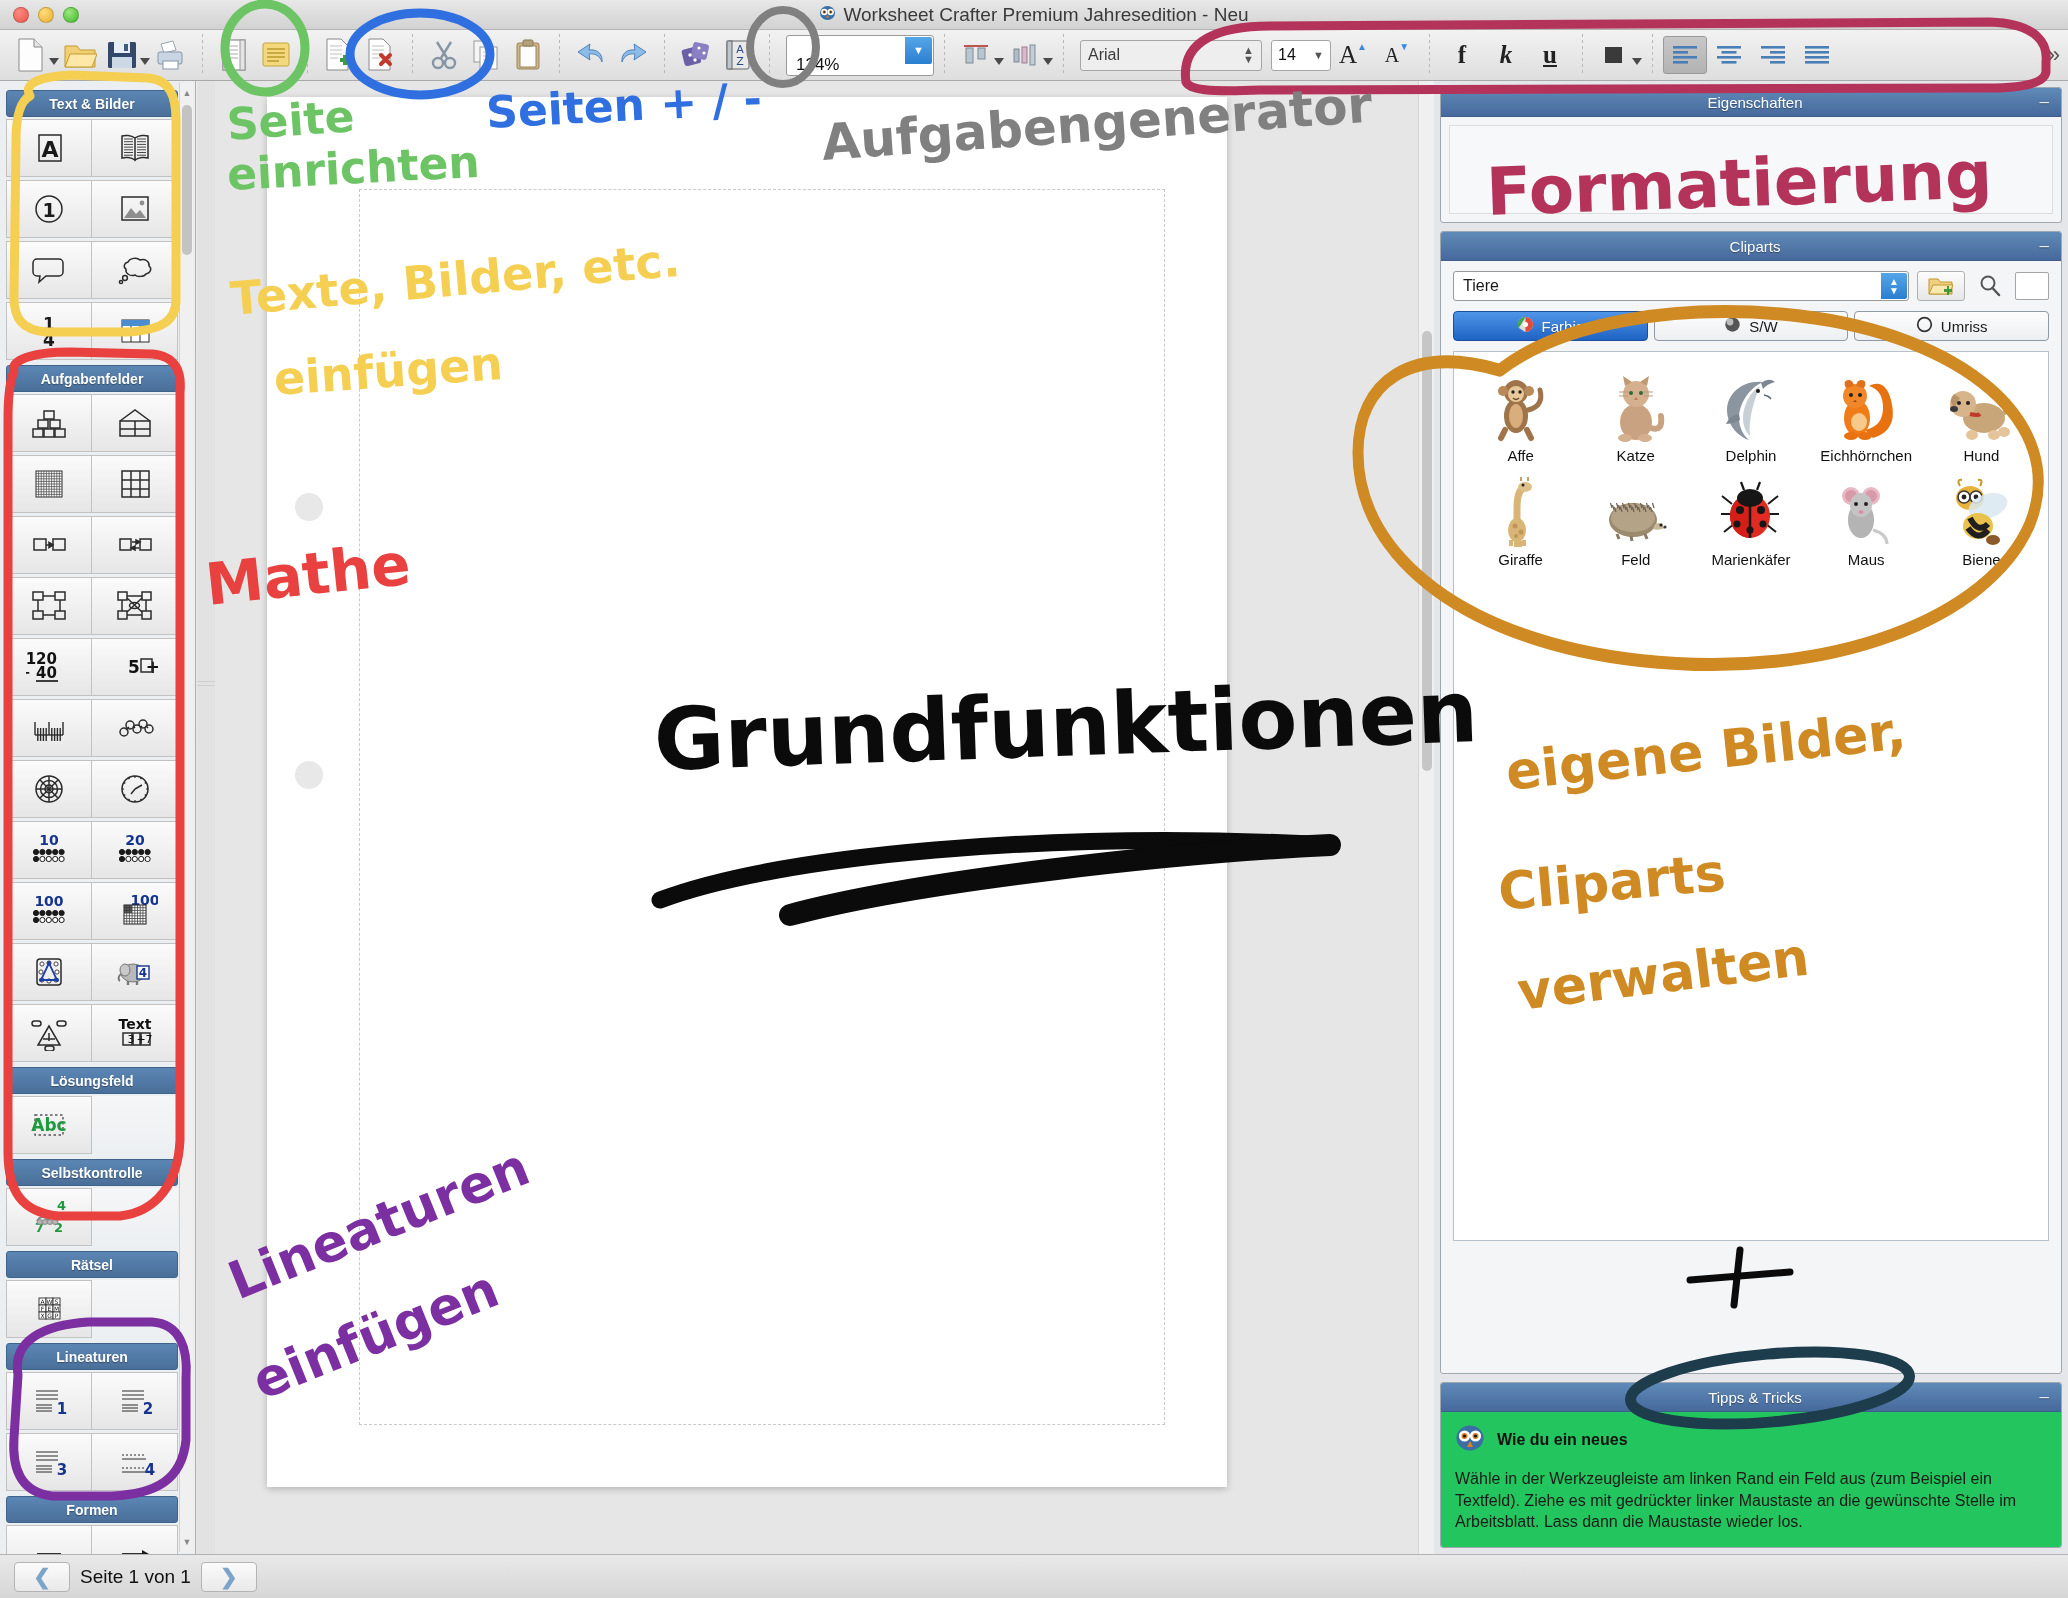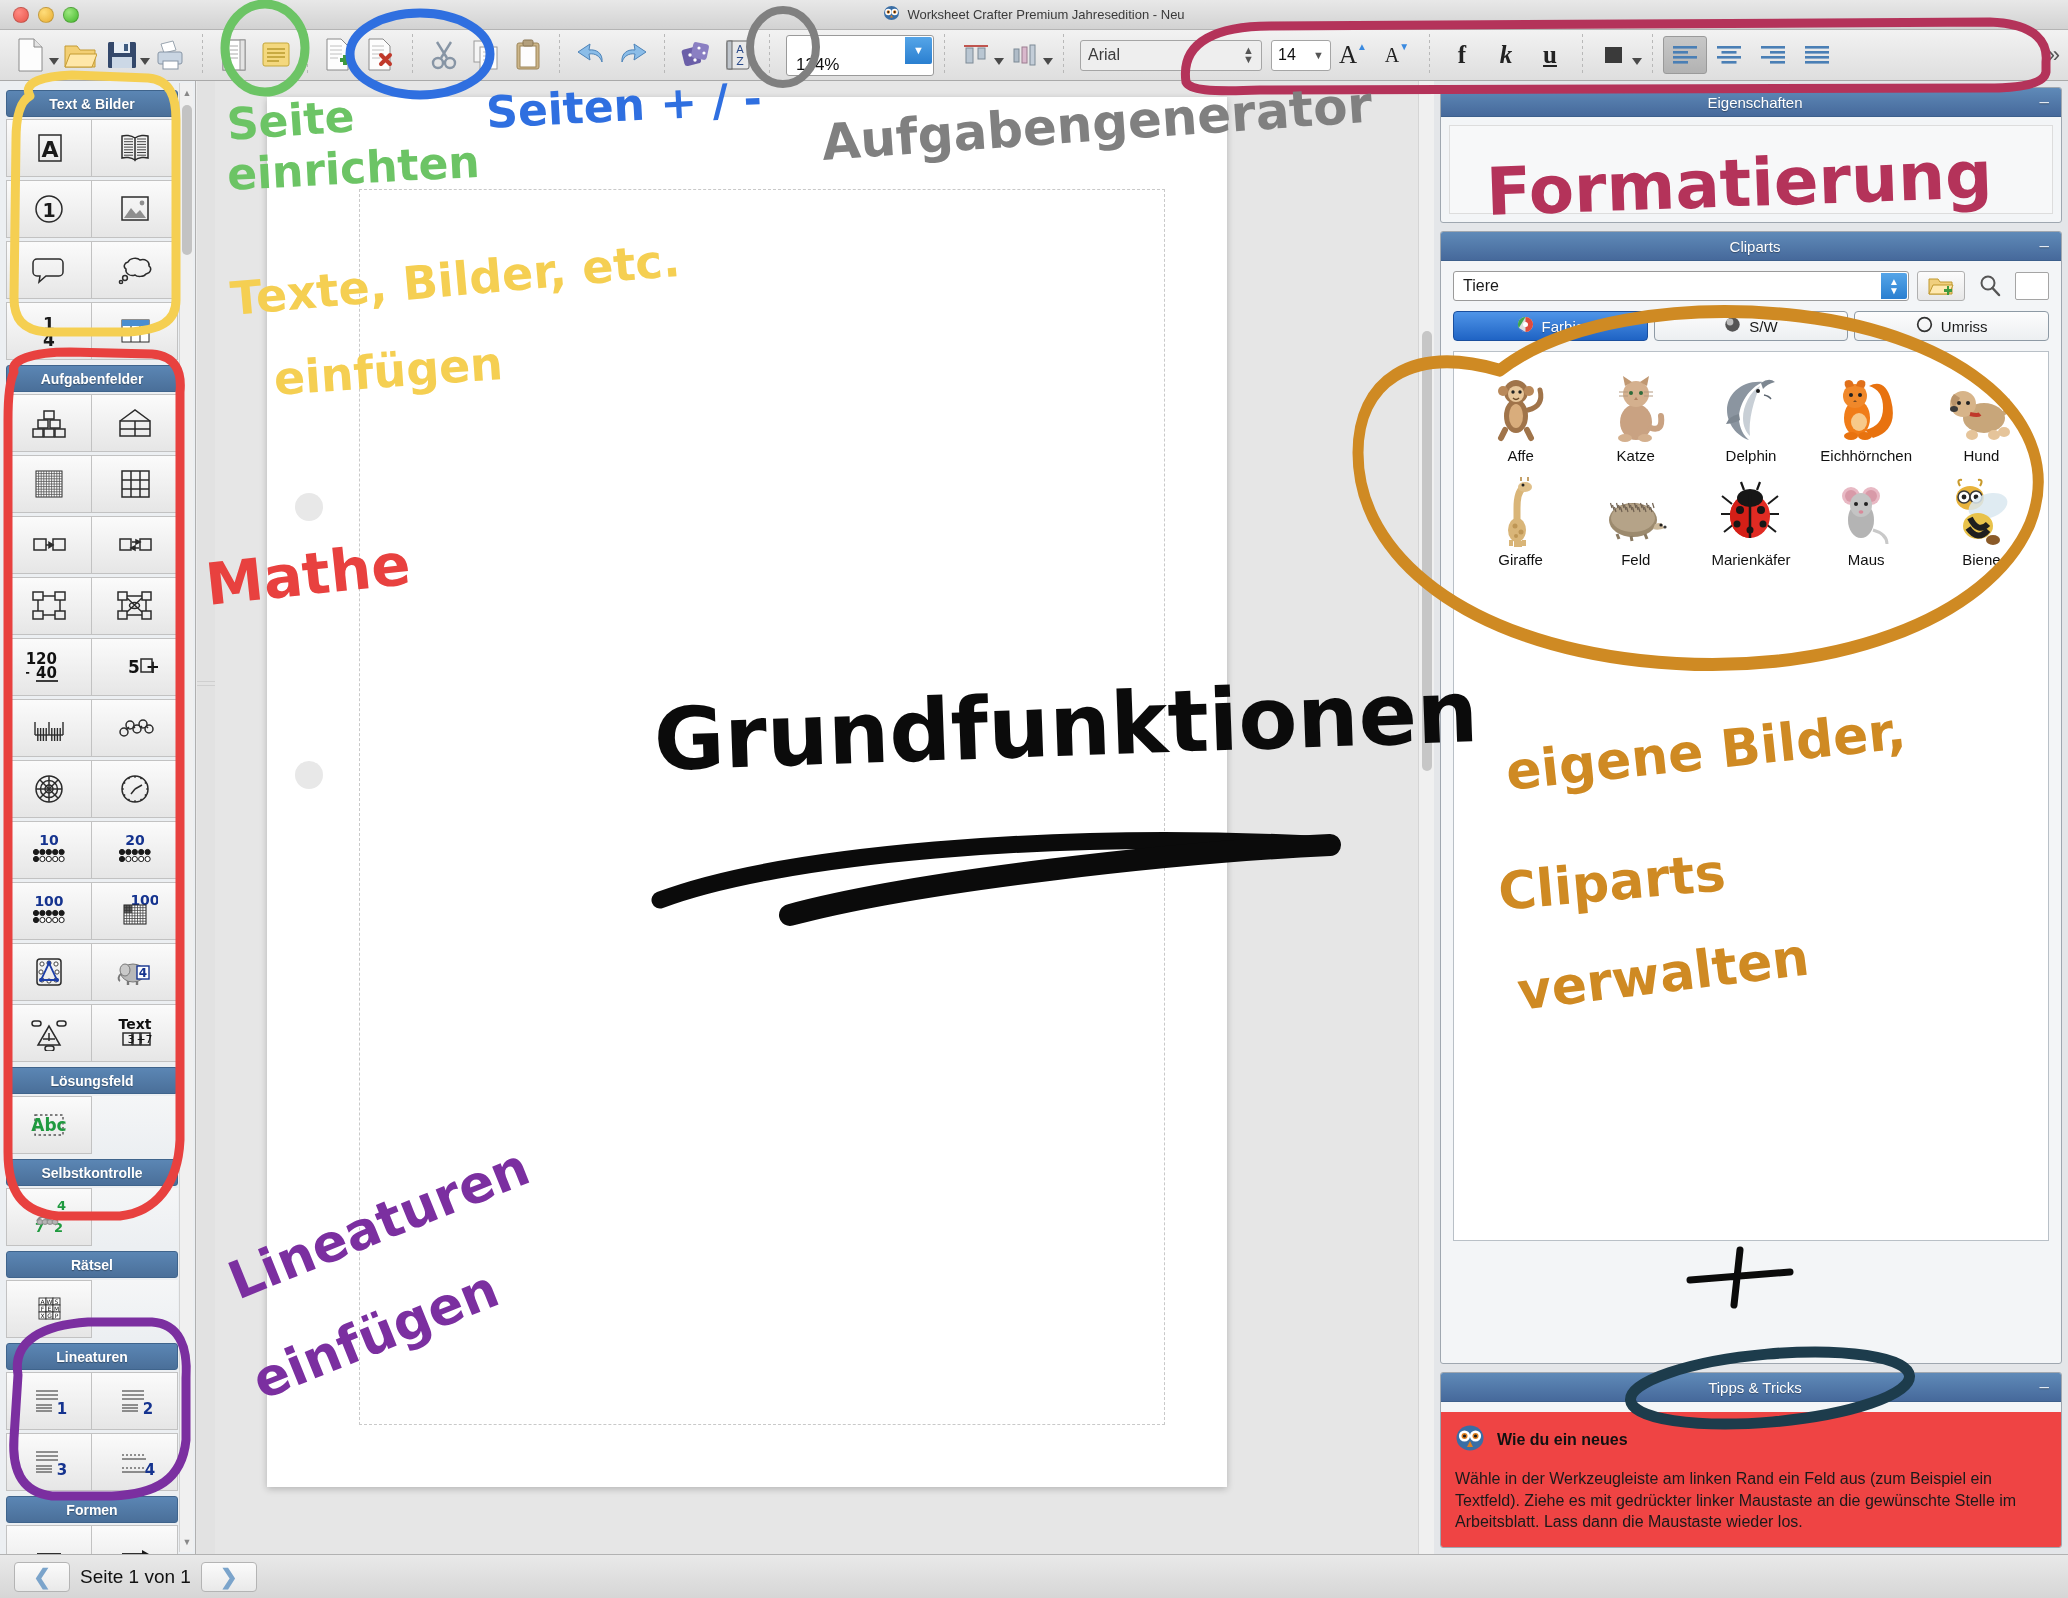--- a/index.html
+++ b/index.html
@@ -22,21 +22,21 @@
     border-bottom: 1px solid #b4b4b4;
     display: flex; align-items: center;
   }
   .traffic { display: flex; gap: 9px; margin-left: 13px; }
   .tl { width: 16px; height: 16px; border-radius: 50%; border: 1px solid rgba(0,0,0,.18); }
   .tl.r { background: radial-gradient(circle at 35% 30%, #ff8a82, #e8554b); }
   .tl.y { background: radial-gradient(circle at 35% 30%, #ffdd7a, #e8ad32); }
   .tl.g { background: radial-gradient(circle at 35% 30%, #9ce87e, #43b62b); }
   .title-center {
     position: absolute; left: 0; right: 0; text-align: center;
-    font-size: 13px; color: #3a3a3a; display: flex; align-items: center;
+    font-size: 19px; color: #3a3a3a; display: flex; align-items: center;
     justify-content: center; gap: 7px; pointer-events: none;
   }
   .owl-mini { font-size: 15px; }
 
   
   .toolbar {
     position: absolute; left: 0; top: 30px; width: 2068px; height: 51px;
     background: linear-gradient(#f2f2f2, #dedede);
     border-bottom: 1px solid #a9a9a9;
     display: flex; align-items: center; padding-left: 10px;
@@ -196,21 +196,21 @@
   }
   .clip-grid-wrap {
     margin-top: 10px; background: #fff; border: 1px solid #b9c0c7;
     height: 890px; padding: 14px 10px;
   }
   .clip-grid { display: grid; grid-template-columns: repeat(5, 1fr); gap: 6px 2px; }
   .clip-cell { display: flex; flex-direction: column; align-items: center; }
   .clip-art { height: 78px; display: flex; align-items: flex-end; justify-content: center; }
   .clip-name { font-size: 15px; color: #111; margin-top: 3px; }
 
-  .tips-body { padding: 12px 14px 14px 14px; background: #ef4444; margin-top: 10px; }
+  .tips-body { padding: 12px 14px 14px 14px; background: #22c55e; }
   .tips-title-row { display: flex; align-items: center; gap: 12px; }
   .tips-title { font-size: 16px; font-weight: bold; color: #111; }
   .tips-text { margin-top: 12px; font-size: 16px; line-height: 1.35; color: #1a1a1a; }
 
   
   .statusbar {
     position: absolute; left: 0; bottom: 0; width: 2068px; height: 44px;
     background: linear-gradient(#e9e9e9, #d6d6d6); border-top: 1px solid #b2b2b2;
     display: flex; align-items: center; padding-left: 14px; gap: 10px;
   }

